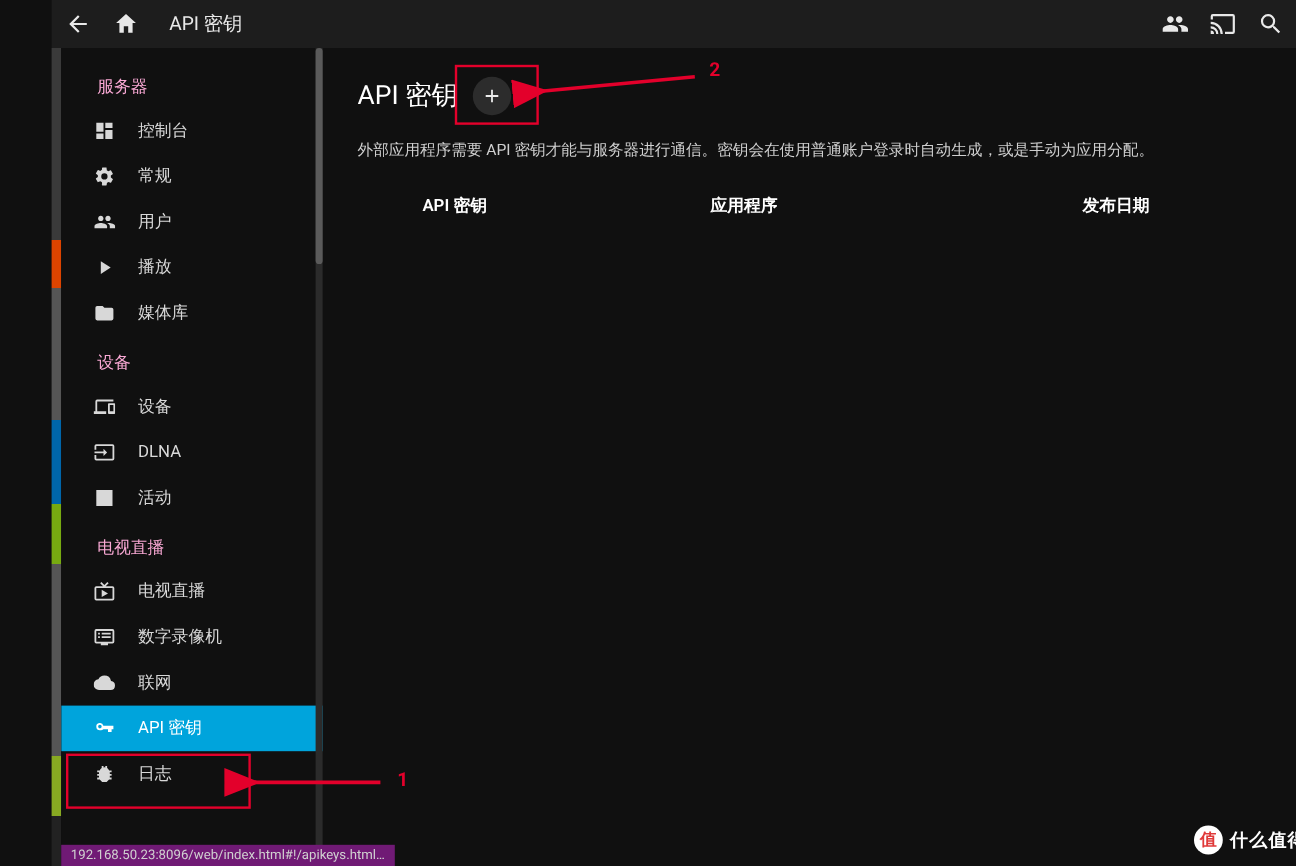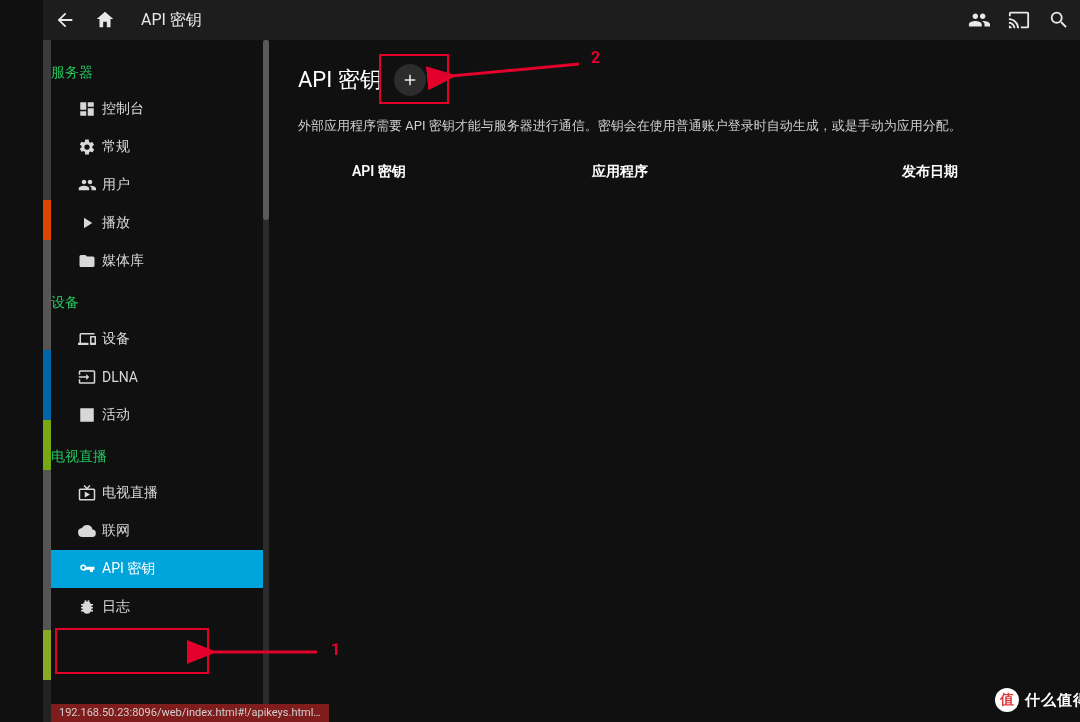--- a/index.html
+++ b/index.html
@@ -106,30 +106,30 @@
   .sb-scroll-thumb {
     position: absolute;
     right: 0;
     top: 0;
     width: 6px;
     height: 180px;
     background: #5a5a5a;
     border-radius: 3px;
   }
   .sb-section-header {
-    padding: 14px 14px 8px 0;
+    padding: 14px 14px 8px 30px;
     font-size: 14px;
-    color: #22c55e;
+    color: #f9a8d4;
   }
   .sb-item {
     display: flex;
     align-items: center;
     height: 38px;
     padding-left: 26px;
-    gap: 5px;
+    gap: 18px;
     font-size: 14px;
     color: #d8d8d8;
     cursor: pointer;
   }
   .sb-item .sb-icon {
     width: 20px;
     height: 20px;
     display: inline-flex;
     align-items: center;
     justify-content: center;
@@ -213,21 +213,21 @@
     position: absolute;
   }
   .anno-arrow svg { overflow: visible; }
 
   
   .url-bar {
     position: absolute;
     left: 8px;
     bottom: 0;
     height: 18px;
-    background: #7f1d1d;
+    background: #701a75;
     color: #d0d0d0;
     font-size: 11px;
     line-height: 18px;
     padding: 0 8px;
     z-index: 6;
     white-space: nowrap;
     overflow: hidden;
   }
 
   
@@ -383,20 +383,28 @@
       <div class="sb-section-header">电视直播</div>
 
       <div class="sb-item">
         <span class="sb-icon">
             <svg viewBox="0 0 24 24">
               <path d="M21 6h-7.59l3.3-3.29L15.29 1.3 12 4.59 8.71 1.3 7.29 2.71 10.59 6H3a2 2 0 0 0-2 2v12a2 2 0 0 0 2 2h18a2 2 0 0 0 2-2V8a2 2 0 0 0-2-2zm0 14H3V8h18v12zM9 10v8l7-4-7-4z"></path>
             </svg>
           </span>
         <span>电视直播</span>
       </div>
+      <div class="sb-item">
+        <span class="sb-icon">
+            <svg viewBox="0 0 24 24">
+              <path d="M21 3H3a2 2 0 0 0-2 2v12a2 2 0 0 0 2 2h5v2h8v-2h5a2 2 0 0 0 2-2V5a2 2 0 0 0-2-2zm0 14H3V5h18v12zM5 7h2v2H5zm4 0h10v2H9zM5 11h2v2H5zm4 0h10v2H9z"></path>
+            </svg>
+          </span>
+        <span>数字录像机</span>
+      </div>
 
 
       <div class="sb-item">
         <span class="sb-icon">
             <svg viewBox="0 0 24 24">
               <path d="M19.35 10.04A7.49 7.49 0 0 0 12 4a7.5 7.5 0 0 0-6.65 4.04A6 6 0 0 0 6 20h13a5 5 0 0 0 .35-9.96z"></path>
             </svg>
           </span>
         <span>联网</span>
       </div>

